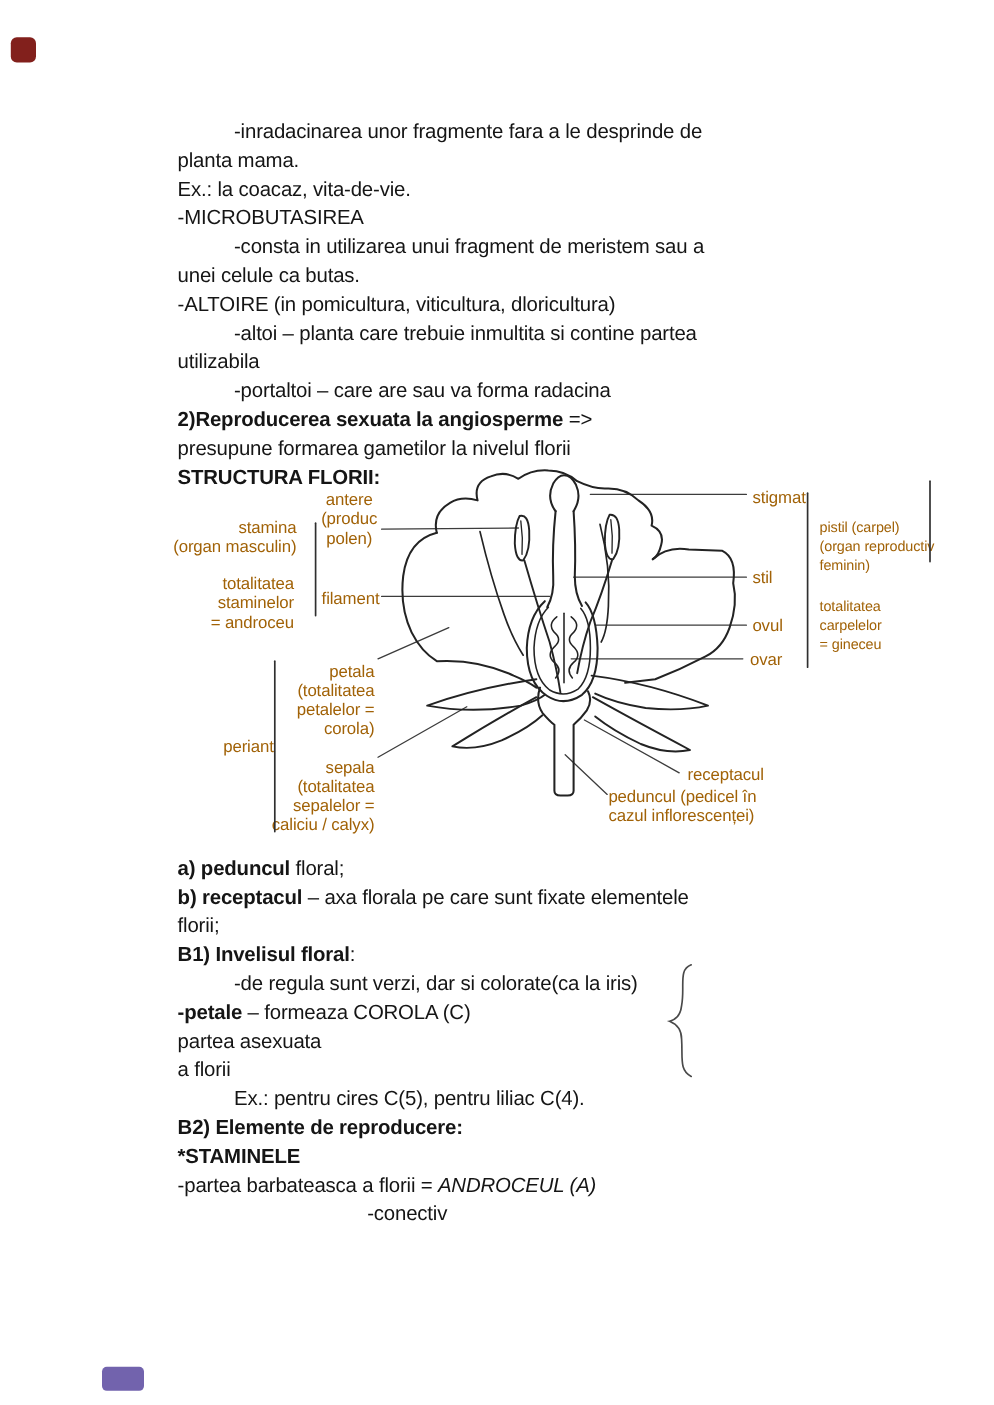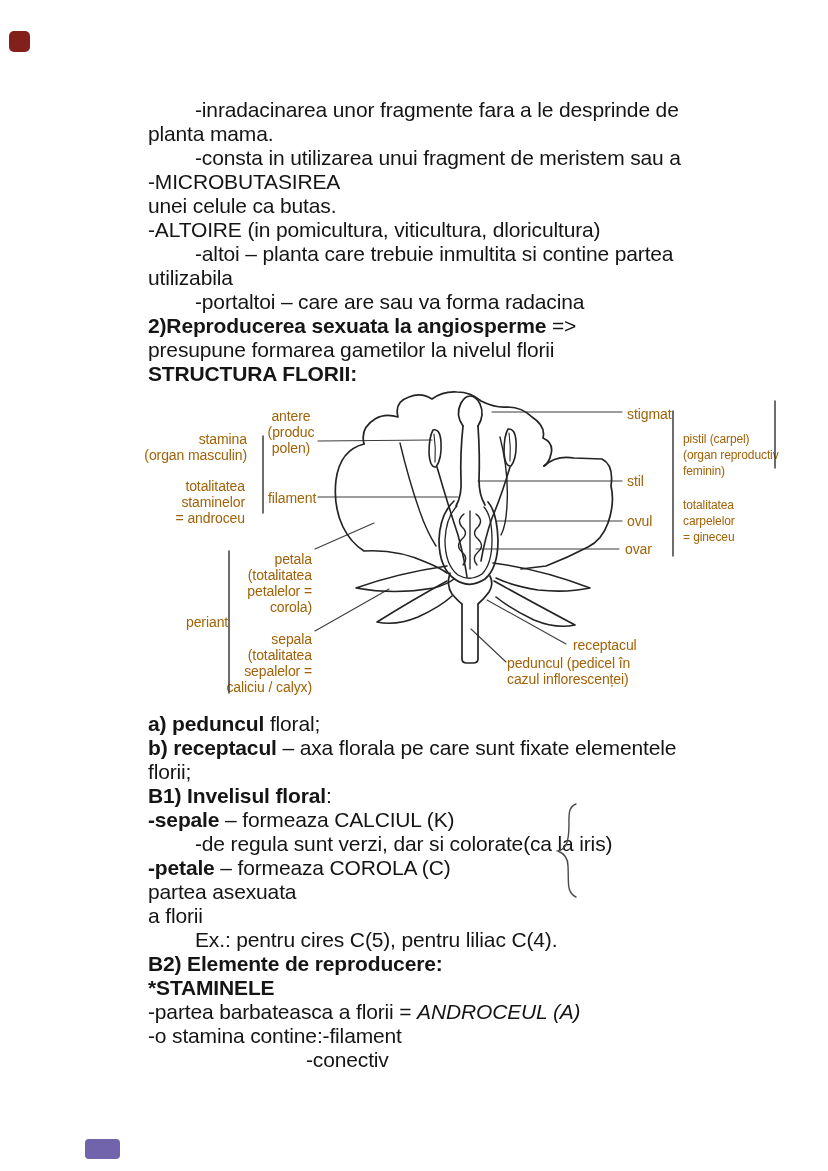--- a/index.html
+++ b/index.html
@@ -3,21 +3,21 @@
 <meta charset="utf-8">
 <style>
   html,body{margin:0;padding:0;}
   body{
     width:828px;height:1171px;position:relative;background:#ffffff;
     font-family:"Liberation Sans","DejaVu Sans",sans-serif;
     color:#161616;overflow:hidden;
   }
   .abs{position:absolute;}
   
-  .textblock{font-size:21px;line-height:24px;letter-spacing:-0.15px;color:#151515;}
+  .textblock{font-size:17px;line-height:24px;letter-spacing:-0.15px;color:#151515;}
   .ln{white-space:nowrap;}
   .ind{padding-left:47px;}
   .ind2{padding-left:158px;}
   .b{font-weight:700;text-align:right;}
   .i{font-style:italic;}
   
   .marker{position:absolute;border-radius:5px;}
   
   .dlabel{position:absolute;font-size:14px;line-height:16px;color:#a16207;letter-spacing:-0.1px;}
   .r{text-align:right;}
@@ -27,22 +27,23 @@
 </style>
 </head>
 <body>
 
 <div class="marker" style="left:9px;top:31px;width:21px;height:21px;background:#82201c;"></div>
 <div class="marker" style="left:85px;top:1139px;width:35px;height:20px;background:#7263ad;border-radius:4px;"></div>
 
 <div class="abs textblock" style="left:148px;top:98px;width:640px;">
   <div class="ln ind">-inradacinarea unor fragmente fara a le desprinde de</div>
   <div class="ln">planta mama.</div>
+  <div class="ln">Ex.: la coacaz, vita-de-vie.</div>
+  <div class="ln">-MICROBUTASIREA</div>
   <div class="ln ind">-consta in utilizarea unui fragment de meristem sau a</div>
-  <div class="ln">-MICROBUTASIREA</div>
   <div class="ln">unei celule ca butas.</div>
   <div class="ln">-ALTOIRE (in pomicultura, viticultura, dloricultura)</div>
   <div class="ln ind">-altoi – planta care trebuie inmultita si contine partea</div>
   <div class="ln">utilizabila</div>
   <div class="ln ind">-portaltoi – care are sau va forma radacina</div>
   <div class="ln"><span class="b">2)Reproducerea sexuata la angiosperme</span><span> =&gt;</span></div>
   <div class="ln">presupune formarea gametilor la nivelul florii</div>
   <div class="ln"><span class="b">STRUCTURA FLORII:</span></div>
 </div>
 
@@ -160,28 +161,26 @@
       <path d="M450,573 Q446,585 452,594 Q458,601 462,604 L462,659 Q462,663 467,663 L473,663 Q478,663 478,659 L478,604 Q484,599 489,592 Q494,584 490,576"></path>
     </g>
   </svg>
 </div>
 
 <div class="abs textblock" style="left:148px;top:712px;width:660px;">
   <div class="ln"><span class="b">a) peduncul</span><span> floral;</span></div>
   <div class="ln"><span class="b">b) receptacul</span><span> – axa florala pe care sunt fixate elementele</span></div>
   <div class="ln">florii;</div>
   <div class="ln"><span class="b">B1) Invelisul floral</span><span>:</span></div>
-  <div class="ln"><span class="b">-sepale</span><span> – formeaza CALCIUL (K)</span></div>
   <div class="ln ind">-de regula sunt verzi, dar si colorate(ca la iris)</div>
   <div class="ln"><span class="b">-petale</span><span> – formeaza COROLA (C)</span></div>
   <div class="ln">partea asexuata</div>
   <div class="ln">a florii</div>
   <div class="ln ind">Ex.: pentru cires C(5), pentru liliac C(4).</div>
   <div class="ln"><span class="b">B2) Elemente de reproducere:</span></div>
   <div class="ln"><span class="b">*STAMINELE</span></div>
   <div class="ln"><span>-partea barbateasca a florii = </span><span class="i">ANDROCEUL (A)</span></div>
-  <div class="ln">-o stamina contine:-filament</div>
   <div class="ln ind2">-conectiv</div>
 </div>
 
 <svg class="abs" style="left:548px;top:800px;" width="40" height="100" viewBox="0 0 40 100" fill="none">
   <path d="M28,4 C17,8 23,22 20,38 C19,47 14,50 10,51 C15,53 20,57 20,66 C21,82 18,92 28,97" stroke="#4a4a4a" stroke-width="1.4" stroke-linecap="round"></path>
 </svg>
 
 </body></html>

